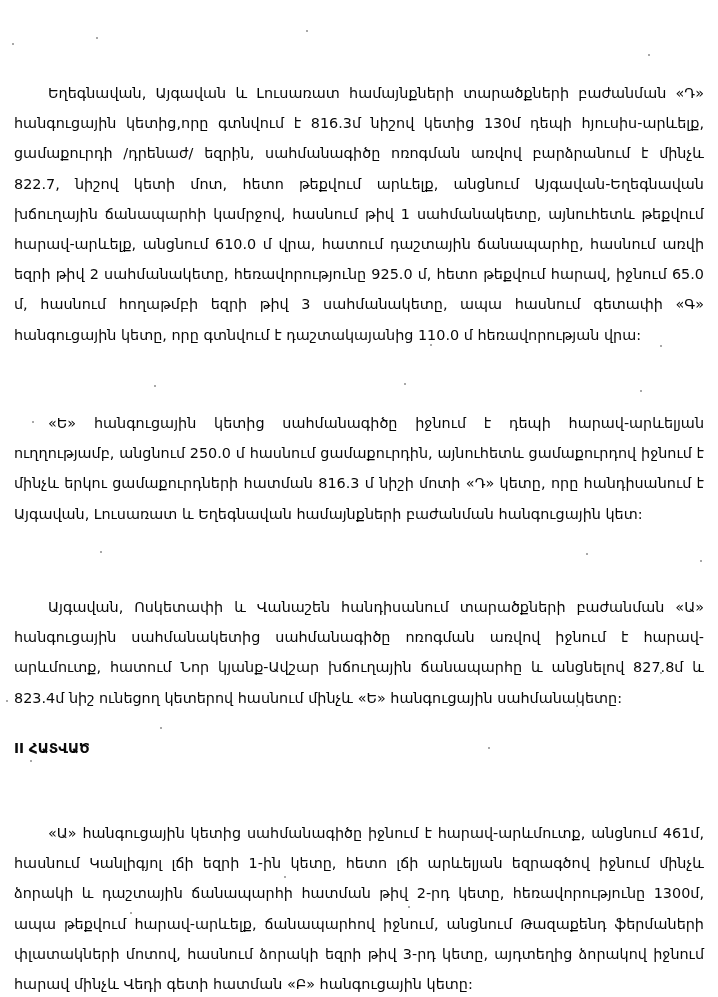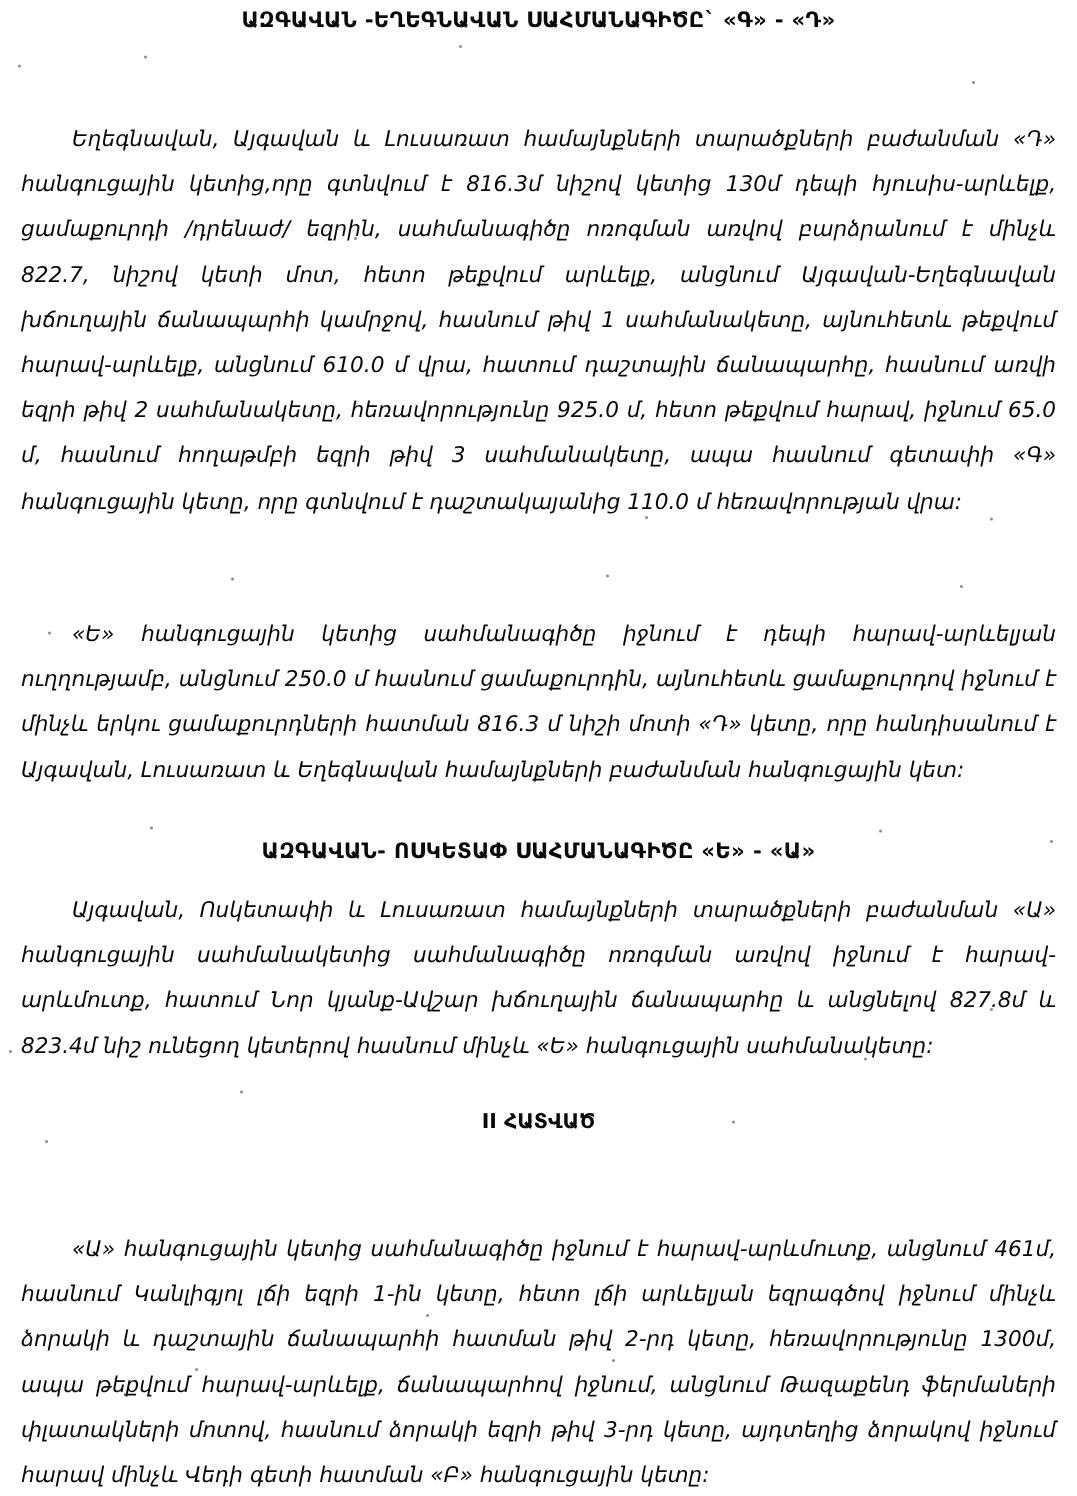--- a/index.html
+++ b/index.html
@@ -29,37 +29,35 @@
   .heading {
     text-align: center;
     font-size: 14.2px;
     font-weight: 700;
     letter-spacing: 0.2px;
     line-height: 1.25;
     color: #0a0a0a;
     white-space: nowrap;
   }
   .heading-sub {
-    text-align: center;
     font-size: 13.6px;
     font-weight: 700;
     line-height: 1.25;
     color: #0a0a0a;
   }
 
   
   .para {
     text-align: justify;
     text-justify: inter-word;
     font-size: 14.4px;
     line-height: 30.2px;
     color: #080808;
     margin: 0;
     hyphens: none;
-    font-style: italic;
   }
   .para.indent { text-indent: 34px; }
 
   
   .blk { position: absolute; left: 14px; right: 14px; }
 
   
   #h1        { top: 6px; }
   #p1        { top: 78px; }
   #h2        { top: 350px; }
@@ -78,30 +76,28 @@
     border-radius: 50%;
     opacity: .55;
     pointer-events: none;
   }
 </style>
 </head>
 <body>
 
 <div class="page">
 
-  <div class="blk heading" id="h1">ԱԶԳԱՎԱՆ -ԵՂԵԳՆԱՎԱՆ ՍԱՀՄԱՆԱԳԻԾԸ` «Գ» - «Դ»</div>
 
   <p class="blk para indent" id="p1">Եղեգնավան, Այգավան և Լուսառատ համայնքների տարածքների բաժանման «Դ» հանգուցային կետից,որը գտնվում է 816.3մ նիշով կետից 130մ դեպի հյուսիս-արևելք, ցամաքուրդի /դրենաժ/ եզրին, սահմանագիծը ոռոգման առվով բարձրանում է մինչև 822.7, նիշով կետի մոտ, հետո թեքվում արևելք, անցնում Այգավան-Եղեգնավան խճուղային ճանապարհի կամրջով, հասնում թիվ 1  սահմանակետը, այնուհետև թեքվում հարավ-արևելք, անցնում 610.0 մ վրա, հատում դաշտային ճանապարհը, հասնում առվի եզրի թիվ 2 սահմանակետը, հեռավորությունը 925.0 մ, հետո թեքվում հարավ, իջնում 65.0 մ, հասնում հողաթմբի եզրի թիվ 3 սահմանակետը, ապա հասնում գետափի «Գ» հանգուցային կետը, որը գտնվում է դաշտակայանից 110.0 մ հեռավորության վրա:</p>
 
 
   <p class="blk para indent" id="p2">«Ե»  հանգուցային կետից սահմանագիծը   իջնում է դեպի հարավ-արևելյան ուղղությամբ, անցնում 250.0 մ հասնում ցամաքուրդին, այնուհետև ցամաքուրդով իջնում է մինչև երկու ցամաքուրդների հատման 816.3 մ նիշի մոտի «Դ» կետը, որը հանդիսանում է Այգավան, Լուսառատ և Եղեգնավան համայնքների բաժանման հանգուցային կետ:</p>
 
-  <div class="blk heading" id="h3">ԱԶԳԱՎԱՆ- ՈՍԿԵՏԱՓ ՍԱՀՄԱՆԱԳԻԾԸ «Ե» - «Ա»</div>
 
-  <p class="blk para indent" id="p3">Այգավան, Ոսկետափի և Լուսառատ համայնքների տարածքների բաժանման «Ա» հանգուցային սահմանակետից սահմանագիծը ոռոգման առվով իջնում է հարավ-արևմուտք, հատում Նոր կյանք-Ավշար խճուղային ճանապարհը և անցնելով 827.8մ  և 823.4մ նիշ ունեցող կետերով հասնում մինչև «Ե»  հանգուցային սահմանակետը:</p>
+  <p class="blk para indent" id="p3">Այգավան, Ոսկետափի և Վանաշեն հանդիսանում տարածքների բաժանման «Ա» հանգուցային սահմանակետից սահմանագիծը ոռոգման առվով իջնում է հարավ-արևմուտք, հատում Նոր կյանք-Ավշար խճուղային ճանապարհը և անցնելով 827.8մ  և 823.4մ նիշ ունեցող կետերով հասնում մինչև «Ե»  հանգուցային սահմանակետը:</p>
 
   <div class="blk heading-sub" id="h4">II ՀԱՏՎԱԾ</div>
 
 
   <p class="blk para indent" id="p4">«Ա» հանգուցային կետից  սահմանագիծը  իջնում է հարավ-արևմուտք, անցնում 461մ, հասնում Կանլիգյոլ լճի  եզրի 1-ին կետը, հետո լճի արևելյան եզրագծով իջնում մինչև ձորակի և դաշտային ճանապարհի  հատման թիվ 2-րդ կետը, հեռավորությունը 1300մ, ապա թեքվում հարավ-արևելք, ճանապարհով իջնում, անցնում Թազաքենդ ֆերմաների փլատակների մոտով, հասնում ձորակի եզրի թիվ 3-րդ կետը, այդտեղից ձորակով իջնում հարավ մինչև Վեդի գետի հատման «Բ» հանգուցային կետը:</p>
 
   <span class="speckle" style="left:96px;  top:37px;"></span>
   <span class="speckle" style="left:306px; top:30px;"></span>
   <span class="speckle" style="left:648px; top:54px;"></span>
   <span class="speckle" style="left:12px;  top:43px;"></span>

